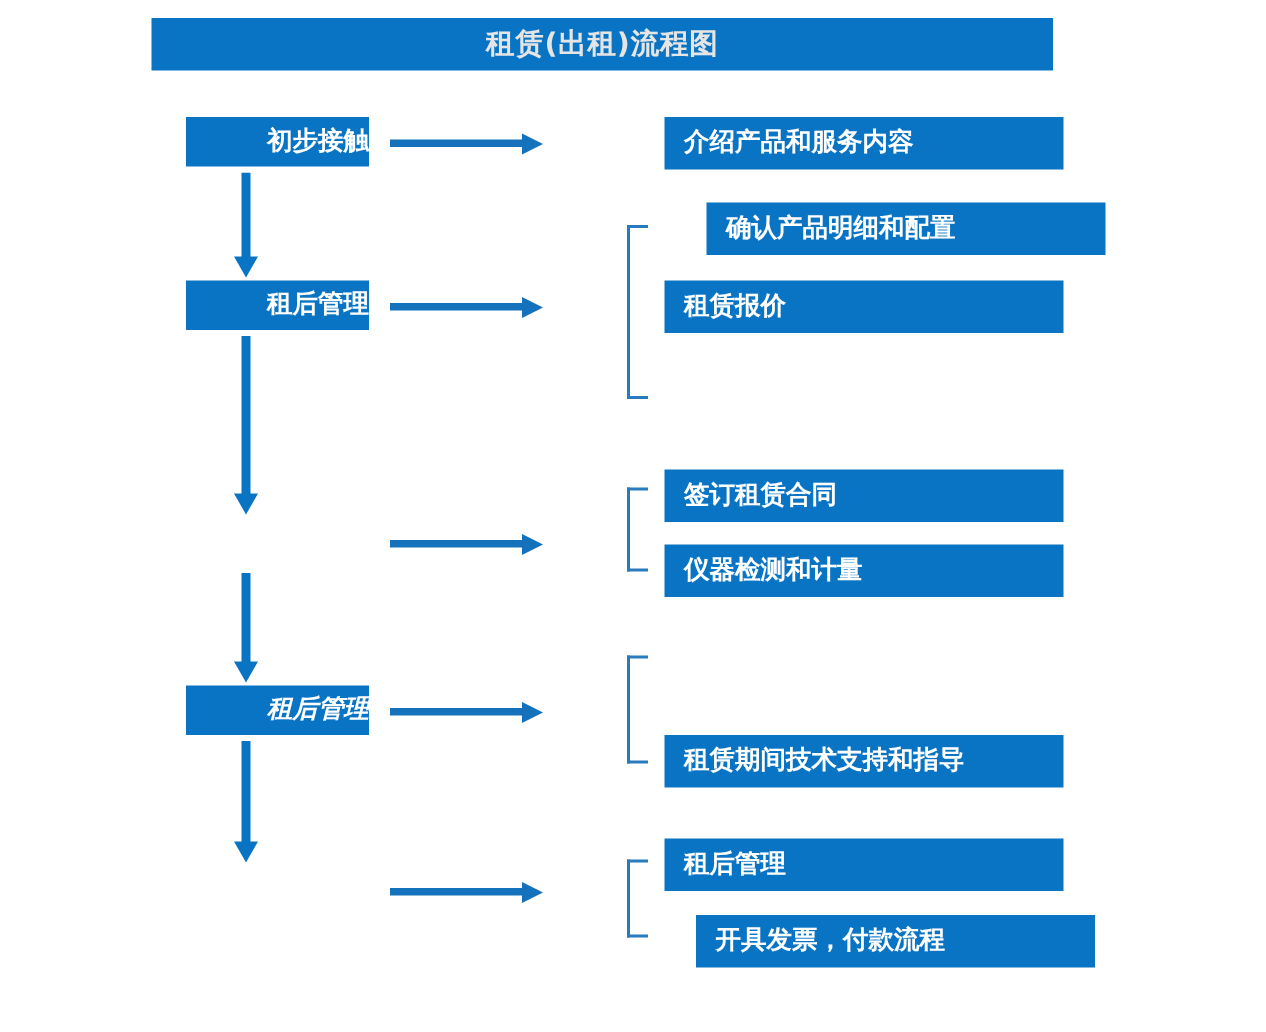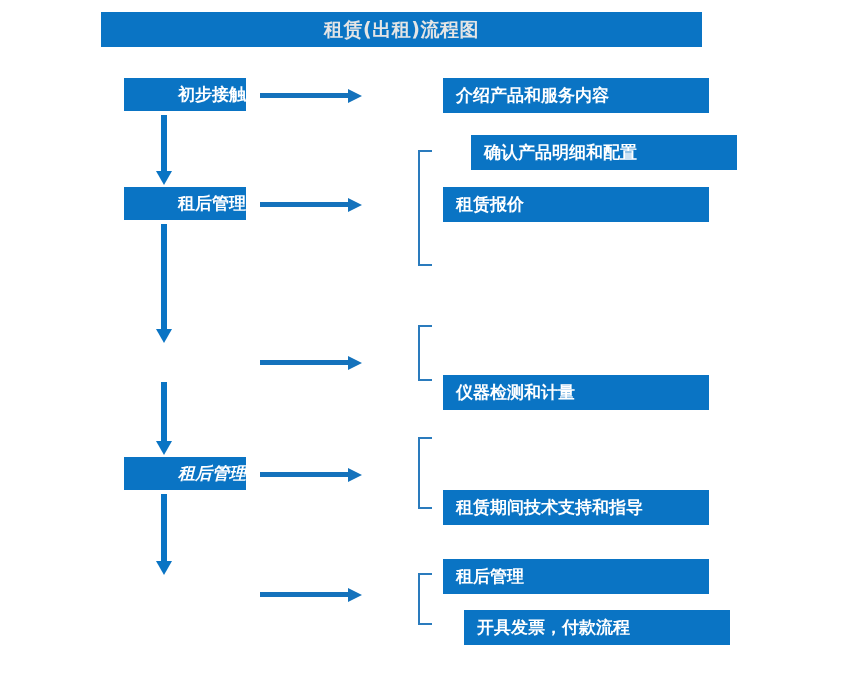--- a/index.html
+++ b/index.html
@@ -165,21 +165,24 @@
 
   <div class="node-box detail" style="top:78px;">
     <span class="node-label">介绍产品和服务内容</span>
   </div>
   <div class="node-box detail" style="top:135px;margin-left:28px;">
     <span class="node-label">确认产品明细和配置</span>
   </div>
   <div class="node-box detail" style="top:187px;">
     <span class="node-label">租赁报价</span>
   </div>
-  <div class="node-box detail" style="top:375px;">
+  <div class="node-box detail" style="top:313px;">
+    <span class="node-label">签订租赁合同</span>
+  </div>
+  <div class="node-box detail" style="top:363px;">
     <span class="node-label">仪器检测和计量</span>
   </div>
   <div class="node-box detail" style="top:490px;">
     <span class="node-label">租赁期间技术支持和指导</span>
   </div>
   <div class="node-box detail" style="top:559px;">
     <span class="node-label">租后管理</span>
   </div>
   <div class="node-box detail" style="top:610px;margin-left:21px;">
     <span class="node-label">开具发票，付款流程</span>

